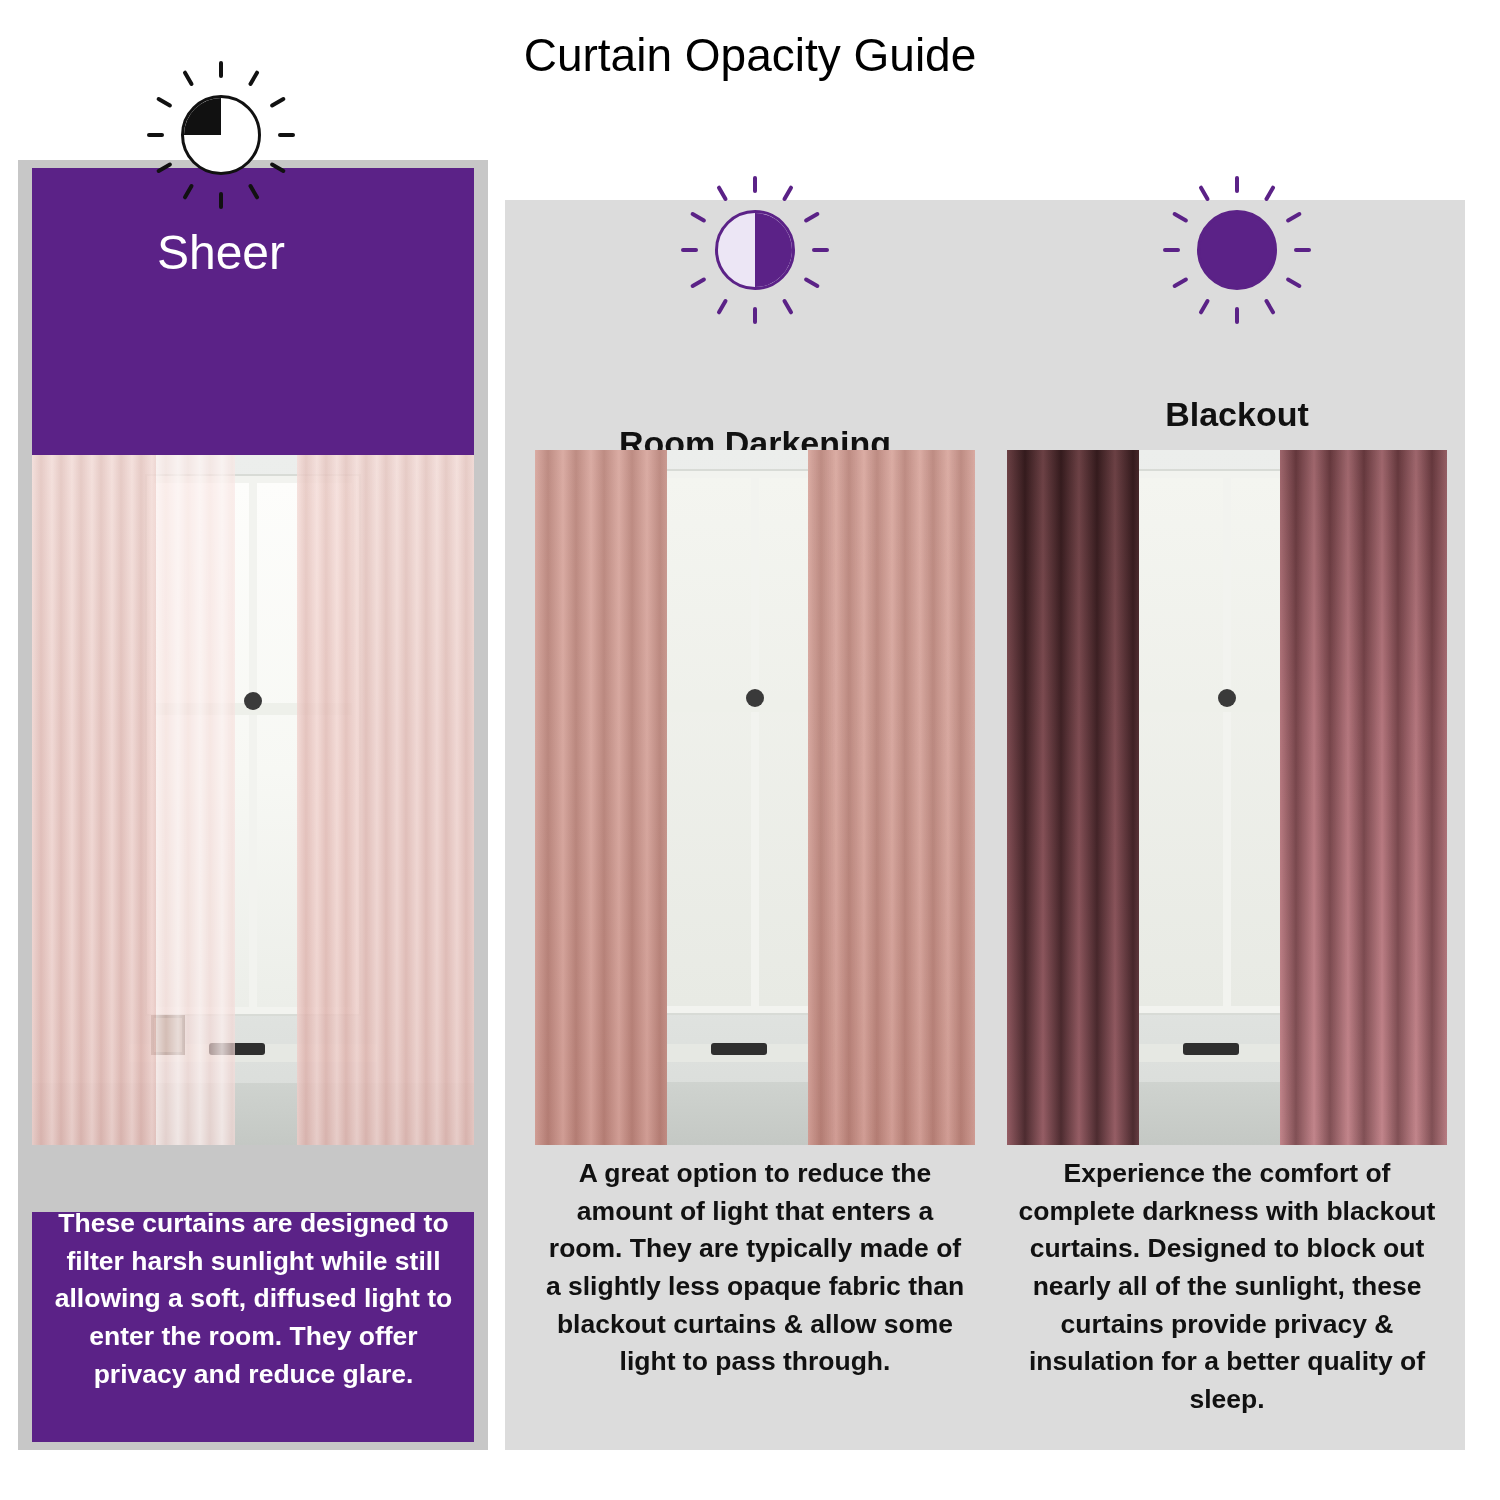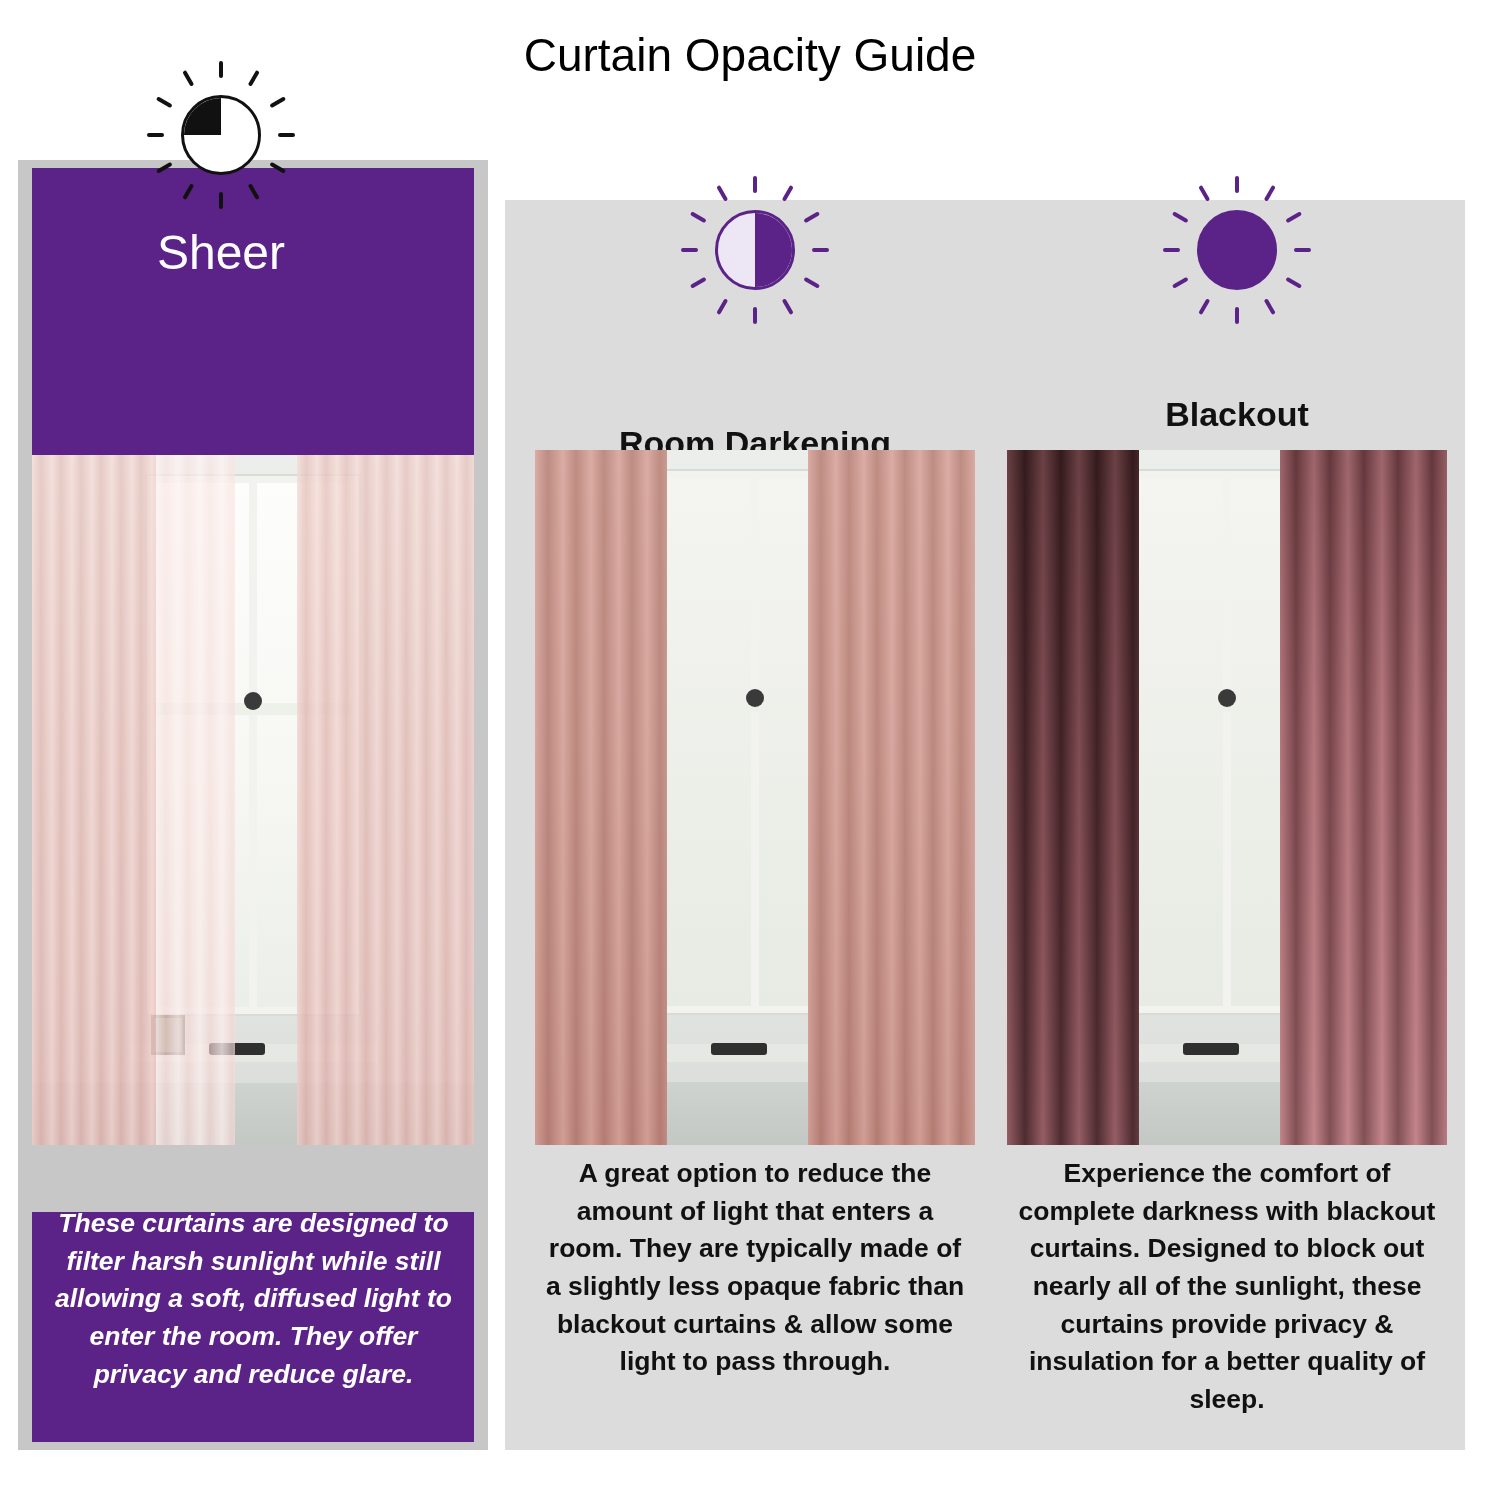--- a/index.html
+++ b/index.html
@@ -305,21 +305,20 @@
     font-size: 26.5px;
     font-weight: 700;
     line-height: 1.42;
     color: #111111;
   }
   #copy-sheer {
     left: 46px;
     top: 1205px;
     width: 415px;
     color: #ffffff;
-    font-style: italic;
   }
   #copy-room {
     left: 540px;
     top: 1155px;
     width: 430px;
   }
   #copy-black {
     left: 1012px;
     top: 1155px;
     width: 430px;

